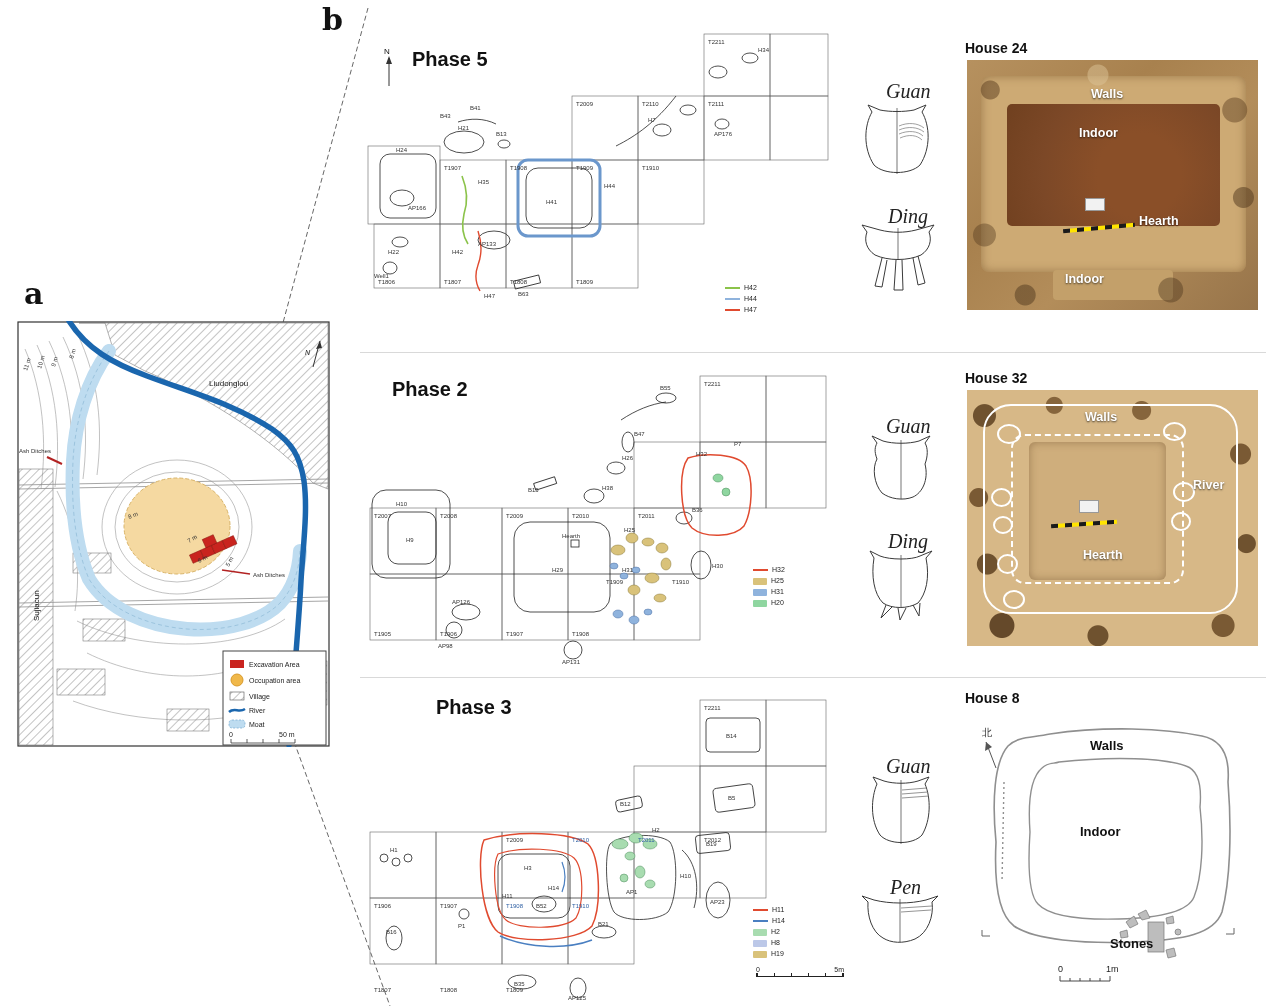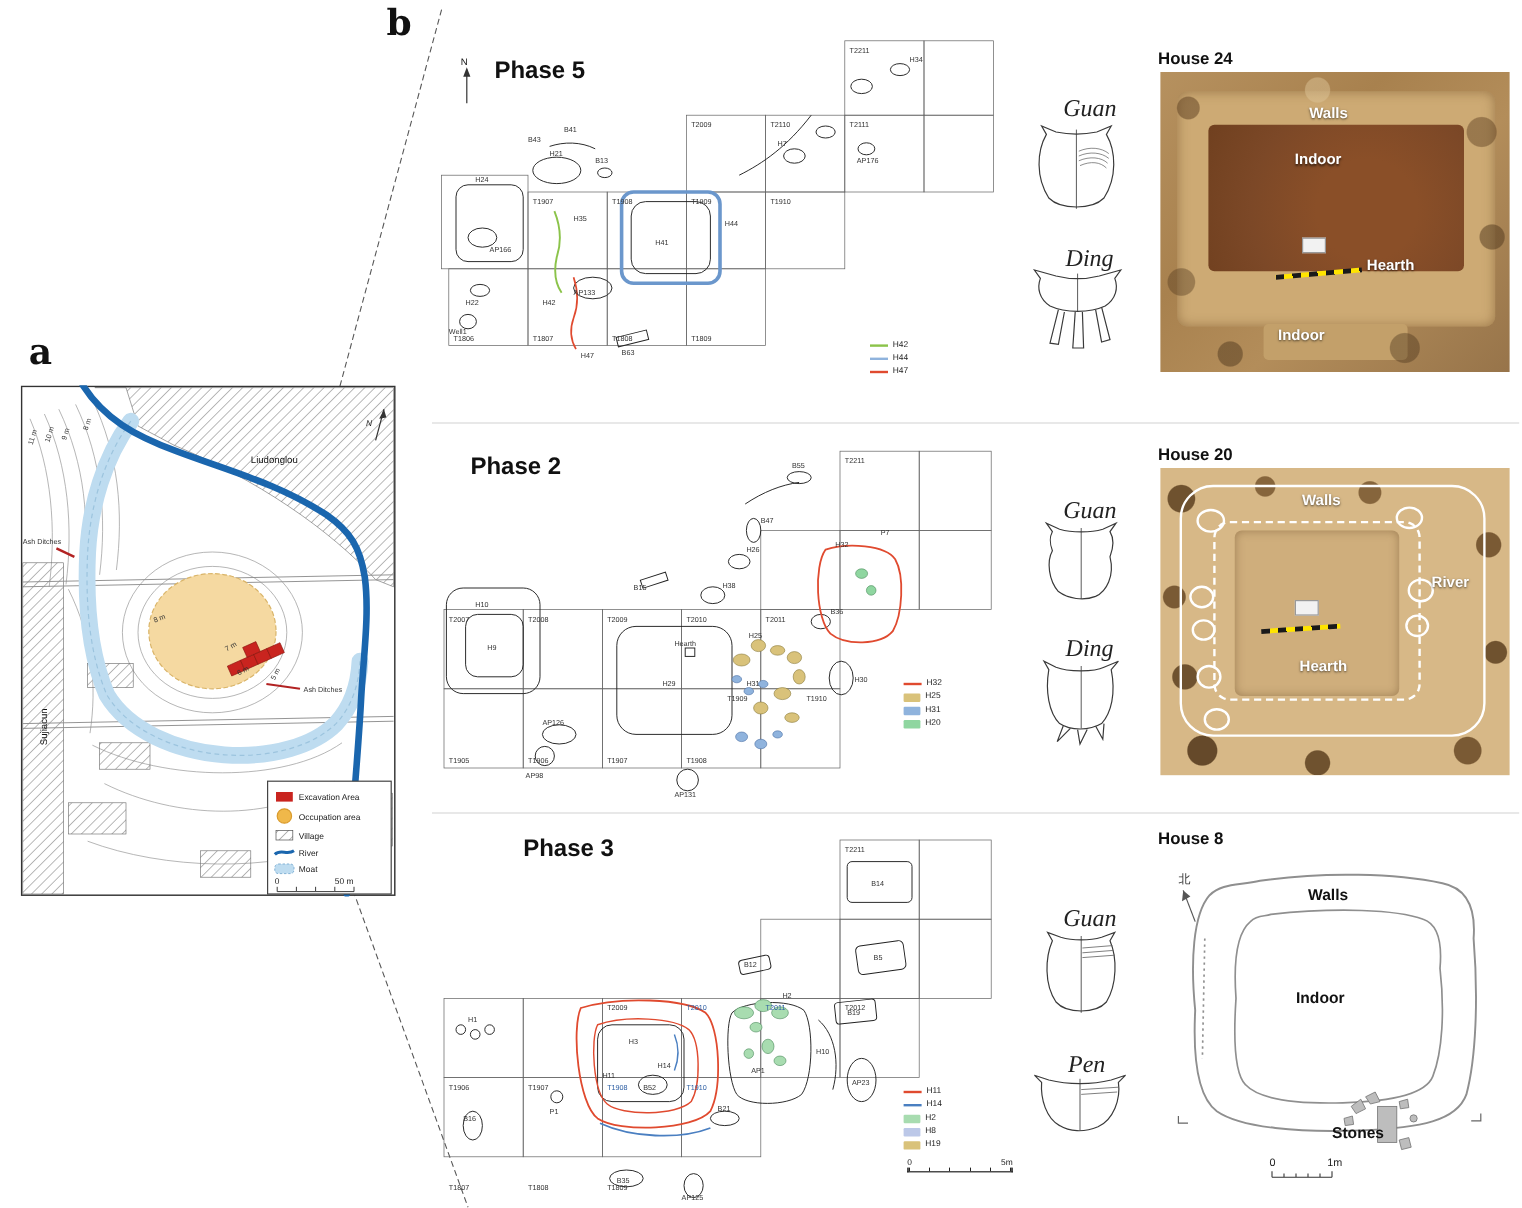--- a/index.html
+++ b/index.html
@@ -448,21 +448,21 @@
   <svg class="abs" style="left:868px;top:548px" width="66" height="74" viewBox="0 0 66 74">
     <path d="M6,10 L2,3 L12,8 C22,12 44,12 52,8 L64,3 L58,10 C62,30 58,46 50,55 C40,61 24,61 15,55 C6,46 3,28 6,10 Z" stroke="#3a3a3a" fill="none"></path>
     <line x1="33" y1="7" x2="33" y2="59" stroke="#3a3a3a" stroke-width=".7"></line>
     <g stroke="#3a3a3a" fill="none">
       <path d="M18,57 L13,70 L24,59"></path>
         <path d="M30,60 L32,72 L38,60"></path>
         <path d="M45,57 L51,68 L52,55"></path>
     </g>
   </svg>
 
-  <div class="abs house-title" style="left:965px;top:370px">House 20</div>
+  <div class="abs house-title" style="left:965px;top:370px">House 32</div>
   <div class="abs photo photo32" style="left:967px;top:390px;width:291px;height:256px">
     <div class="spots"></div>
     <div class="p32-floor"></div>
     <div class="p32-outer"></div>
     <div class="p32-inner"></div>
     <div class="post-ring" style="left:30px;top:34px;width:20px;height:16px"></div>
     <div class="post-ring" style="left:24px;top:98px;width:17px;height:15px"></div>
     <div class="post-ring" style="left:26px;top:126px;width:16px;height:14px"></div>
     <div class="post-ring" style="left:30px;top:164px;width:17px;height:16px"></div>
     <div class="post-ring" style="left:36px;top:200px;width:18px;height:15px"></div>

